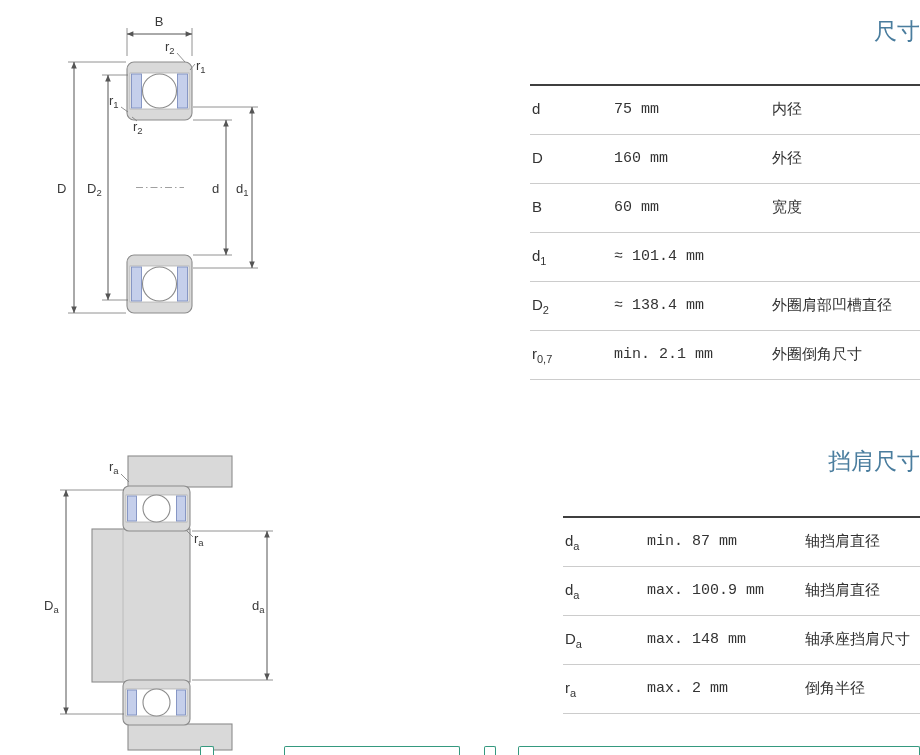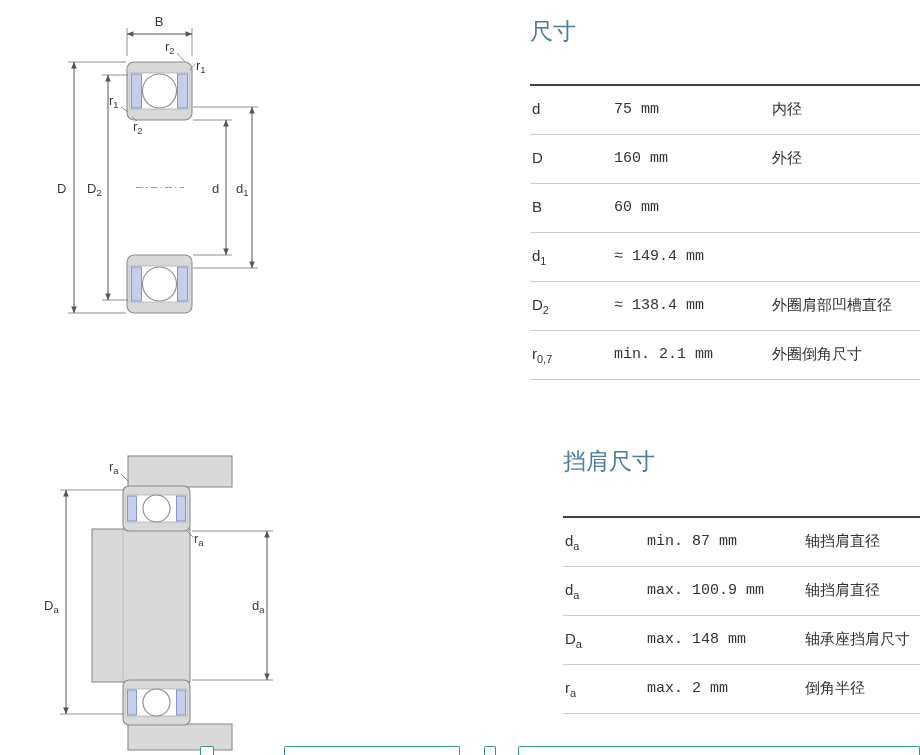--- a/index.html
+++ b/index.html
@@ -32,21 +32,21 @@
   .ext{stroke:#777777;stroke-width:0.8;fill:none;}
   .thin{stroke:#b5b5b5;stroke-width:0.8;}
   .cl{stroke:#888888;stroke-width:0.8;stroke-dasharray:7 3 1.5 3;fill:none;}
   .lbl{font-size:13px;fill:#3a3a3a;font-family:"Liberation Sans", sans-serif;}
   .sub{font-size:9.5px;}
 
   
   .tbl{position:absolute;left:530px;right:0;}
   #t1{top:18px;}
   #t2{top:448px;margin-left:33px;}
-  .ttl{font-size:23px;line-height:1.2;color:var(--heading);font-weight:400;margin:0;}
+  .ttl{font-size:23px;line-height:1.2;color:var(--heading);font-weight:400;margin:0;text-align:right;}
   .hr{height:0;border-bottom:2px solid var(--rule-dark);margin-top:38px;}
   #t2 .hr{margin-top:40px;}
   .trow{display:flex;align-items:center;height:49px;border-bottom:1px solid var(--rule-light);font-size:15px;color:#333;}
   .sym{width:84px;padding-left:2px;}
   .sym sub{font-size:11px;}
   .val{width:158px;font-family:Liberation Mono, monospace;}
   .desc{flex:1;}
 
   
   .footer-strip{position:absolute;left:200px;right:0;bottom:0;height:10px;display:flex;align-items:flex-end;}
@@ -148,24 +148,25 @@
     <span class="desc">内径</span>
   </div>
   <div class="trow">
     <span class="sym"><span>D</span><sub></sub></span>
     <span class="val">160 mm</span>
     <span class="desc">外径</span>
   </div>
   <div class="trow">
     <span class="sym"><span>B</span><sub></sub></span>
     <span class="val">60 mm</span>
+    <span class="desc">宽度</span>
   </div>
   <div class="trow">
     <span class="sym"><span>d</span><sub>1</sub></span>
-    <span class="val">≈ 149.4 mm</span>
+    <span class="val">≈ 101.4 mm</span>
   </div>
   <div class="trow">
     <span class="sym"><span>D</span><sub>2</sub></span>
     <span class="val">≈ 138.4 mm</span>
     <span class="desc">外圈肩部凹槽直径</span>
   </div>
   <div class="trow">
     <span class="sym"><span>r</span><sub>0,7</sub></span>
     <span class="val">min. 2.1 mm</span>
     <span class="desc">外圈倒角尺寸</span>

